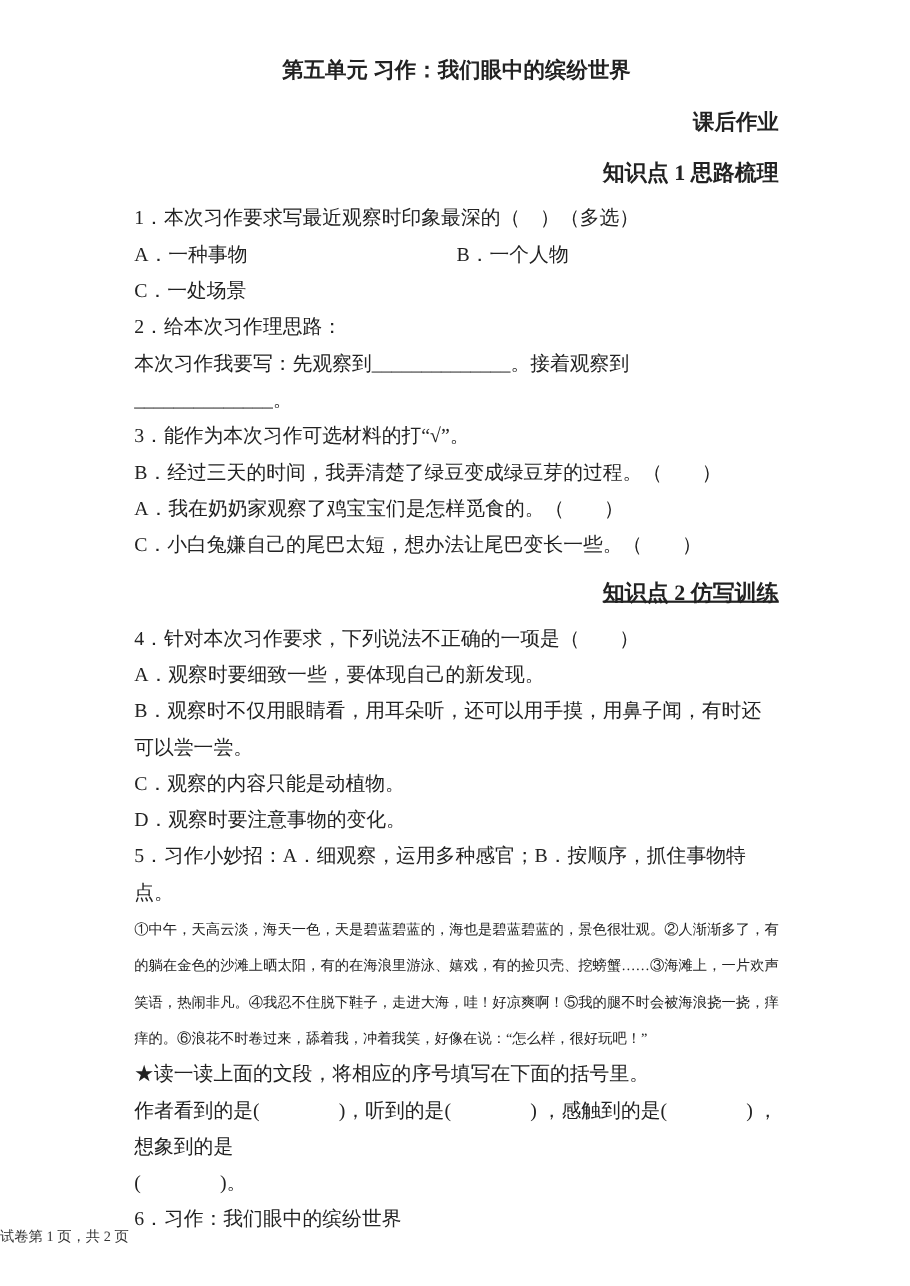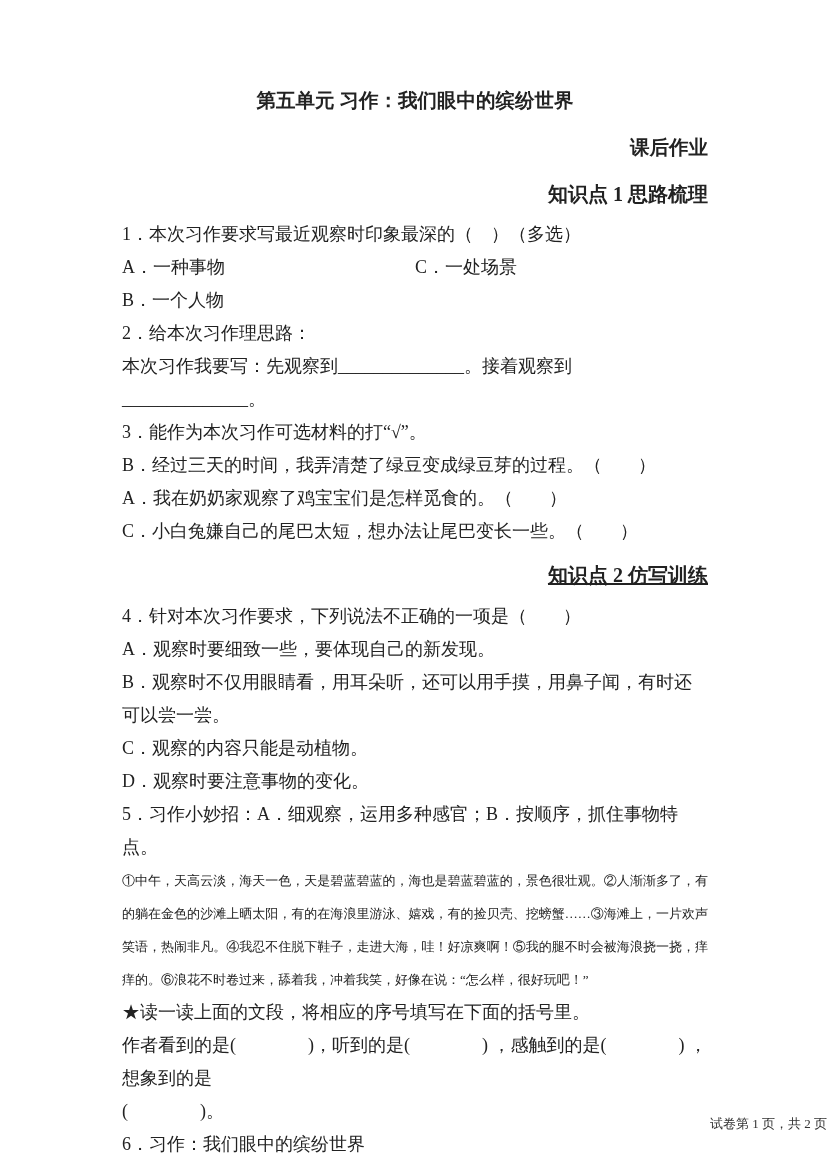--- a/index.html
+++ b/index.html
@@ -13,22 +13,22 @@
     height: 1169px;
     background: #ffffff;
     font-family: "Liberation Serif", "DejaVu Serif", serif;
     color: #222222;
     overflow: hidden;
   }
   .content {
     position: absolute;
     left: 122px;
     width: 586px;
-    top: 16px;
-    padding-top: 72px;
+    top: 0;
+    padding-top: 52px;
   }
   .doc-title {
     font-size: 19.5px;
     font-weight: bold;
     line-height: 26px;
     text-align: center;
     margin: 0;
   }
   .doc-subtitle {
     font-size: 19.5px;
@@ -66,42 +66,42 @@
     font-size: 13px;
     line-height: 33px;
     margin: 0;
     text-align: justify;
   }
   .page-footer {
     position: absolute;
     left: 0;
     right: 0;
     bottom: 36px;
-    text-align: right;
+    text-align: left;
     font-size: 13px;
     color: #333333;
   }
 </style>
 </head>
 <body>
 
 <div class="page">
   <div class="content">
 
     <p class="doc-title">第五单元 习作：我们眼中的缤纷世界</p>
     <p class="doc-subtitle">课后作业</p>
 
     <p class="section-heading">知识点 1 思路梳理</p>
 
     <div class="body-block">
       <p class="line">1．本次习作要求写最近观察时印象最深的（　）（多选）</p>
       <div class="options-grid">
         <p class="line">A．一种事物</p>
+        <p class="line">B．一个人物</p>
         <p class="line">C．一处场景</p>
-        <p class="line">B．一个人物</p>
       </div>
       <p class="line">2．给本次习作理思路：</p>
       <p class="line">本次习作我要写：先观察到______________。接着观察到______________。</p>
       <p class="line">3．能作为本次习作可选材料的打“√”。</p>
       <p class="line">B．经过三天的时间，我弄清楚了绿豆变成绿豆芽的过程。（　　）</p>
       <p class="line">A．我在奶奶家观察了鸡宝宝们是怎样觅食的。（　　）</p>
       <p class="line">C．小白兔嫌自己的尾巴太短，想办法让尾巴变长一些。（　　）</p>
     </div>
 
     <p class="section-heading second">知识点 2 仿写训练</p>

